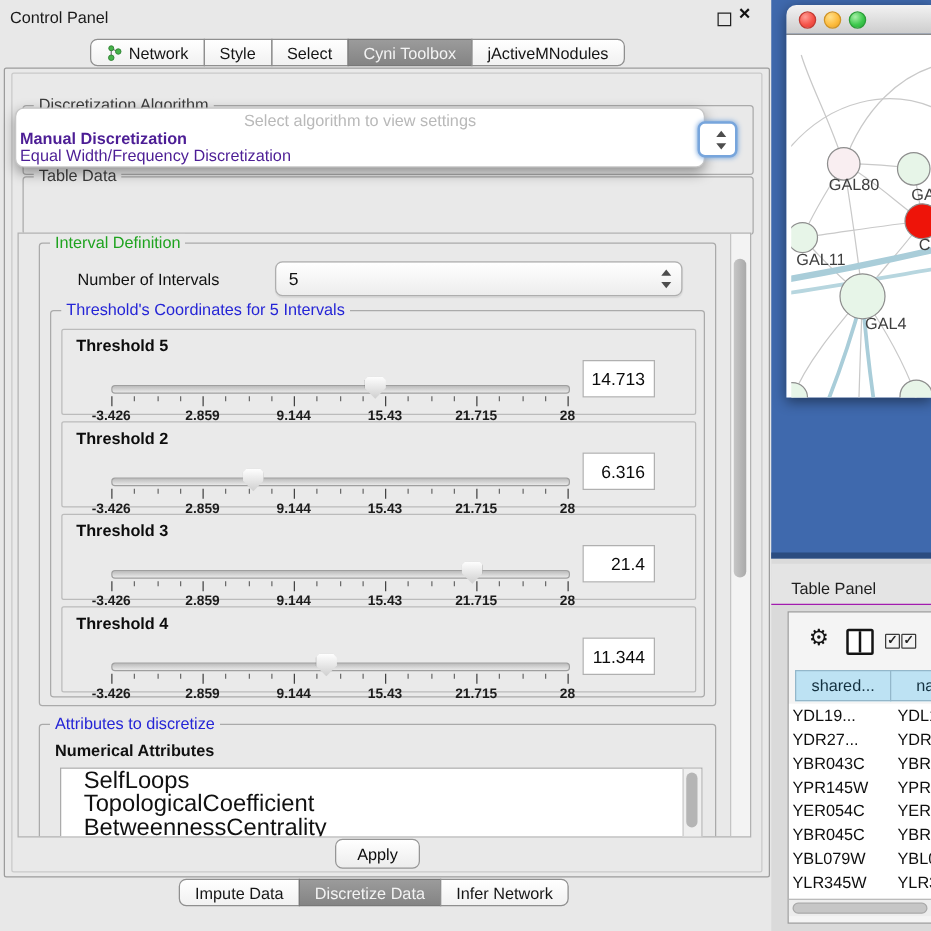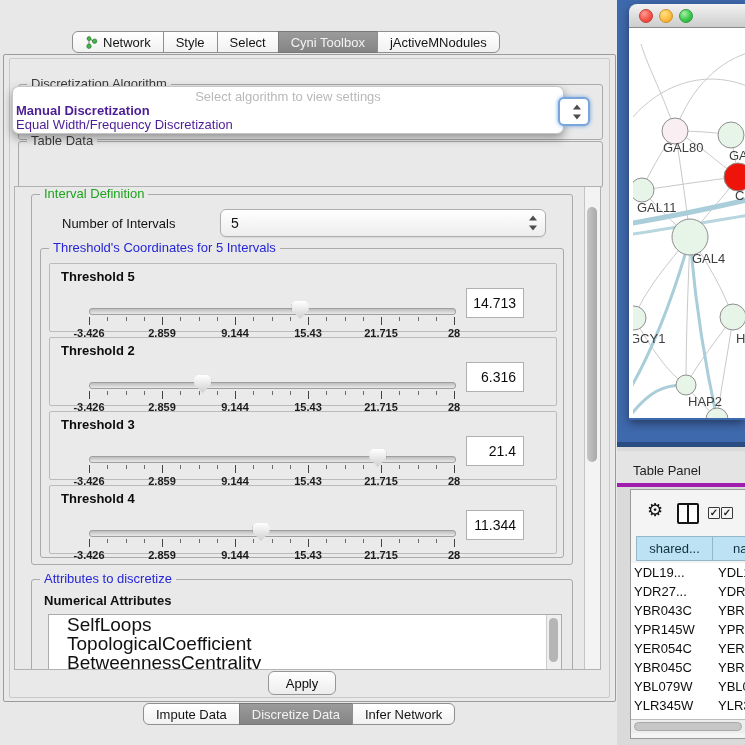--- a/index.html
+++ b/index.html
@@ -93,33 +93,33 @@
   #attr-thumb{position:absolute;left:2px;top:3px;width:9px;height:44px;border-radius:5px;background:#b5b5b5;}
 
   #apply-btn{position:absolute;left:268px;top:671px;width:66px;height:22px;border:1px solid #969696;border-radius:6px;
              background:linear-gradient(#ffffff,#ececec);font-size:13px;color:#0c0c0c;
              display:flex;align-items:center;justify-content:center;}
 
   
   #right-region{position:absolute;left:617px;top:0;width:128px;height:745px;}
   #blue-bg{position:absolute;left:0;top:0;width:128px;height:447px;background:#3f69ad;}
   #blue-bg::after{content:"";position:absolute;left:0;bottom:0;width:100%;height:5px;background:#2b4c80;}
-  #net-window{position:absolute;left:12px;top:4px;width:116px;height:416px;border-radius:8px 0 0 0;overflow:hidden;
+  #net-window{position:absolute;left:12px;top:4px;width:116px;height:314px;border-radius:8px 0 0 0;overflow:hidden;
               box-shadow:0 3px 10px rgba(0,0,0,.45);}
   #net-titlebar{position:relative;height:23px;background:linear-gradient(#f2f2f2,#cdcdcd);border-bottom:1px solid #8a8a8a;
                 display:flex;align-items:center;gap:6px;padding-left:10px;}
   .tl{width:12px;height:12px;border-radius:50%;}
   .tl.red{background:radial-gradient(circle at 35% 30%,#ff9d95,#f6544a 55%,#dd3a31);border:.5px solid #c23b33;}
   .tl.yellow{background:radial-gradient(circle at 35% 30%,#ffe08a,#fdbd41 55%,#e59e1f);border:.5px solid #cf9325;}
   .tl.green{background:radial-gradient(circle at 35% 30%,#a8eFA8,#3ec94e 55%,#23a534);border:.5px solid #2b9d38;}
   #net-canvas{position:relative;height:390px;background:#fff;overflow:hidden;}
   #net-canvas svg{position:absolute;left:4px;top:0;}
 
   #table-region{position:absolute;left:0;top:447px;width:128px;height:298px;background:#dadada;}
-  #tp-titlebar{position:absolute;left:0;top:4px;width:100%;height:32px;background:#e4e4e4;border-bottom:4px solid #a21caf;}
+  #tp-titlebar{position:absolute;left:0;top:4px;width:100%;height:32px;background:#e4e4e4;border-bottom:1px solid #a21caf;}
   #tp-title{position:absolute;left:16px;top:12px;font-size:13px;color:#1e1e1e;}
   #tp-box{position:absolute;left:13px;top:42px;width:120px;height:248px;background:#f4f4f4;border:1px solid #9a9a9a;overflow:hidden;}
   #tp-toolbar{position:absolute;left:0;top:0;width:100%;height:46px;}
   #tp-gear{position:absolute;left:16px;top:10px;font-size:18px;color:#141414;line-height:20px;}
   #tp-split{position:absolute;left:46px;top:13px;width:18px;height:17px;background:#fff;border:2px solid #141414;border-radius:2px;}
   #tp-split::after{content:"";position:absolute;left:50%;top:0;width:2px;height:100%;background:#141414;transform:translateX(-50%);}
   .tp-check{position:absolute;top:17px;width:10px;height:10px;border:1.5px solid #3a3a3a;border-radius:1px;
             font-size:10px;line-height:10px;text-align:center;color:#222;font-weight:bold;}
   #tp-check1{left:77px;} #tp-check2{left:90px;}
   #tp-header{position:absolute;left:5px;top:46px;height:25px;display:flex;}
@@ -133,20 +133,25 @@
   .trow .c2{position:absolute;left:87px;top:2px;font-size:13px;color:#0e0e0e;white-space:nowrap;}
   #tp-hscroll{position:absolute;left:0;top:229px;width:100%;height:13px;background:#ededed;border-top:1px solid #bbb;}
   #tp-hthumb{position:absolute;left:3px;top:2px;width:108px;height:9px;border-radius:5px;background:#c6c6c6;border:1px solid #a9a9a9;box-sizing:border-box;}
 
   .net-tab-icon{width:13px;height:13px;}
 </style>
 </head>
 <body>
 
 <div id="control-panel">
+  <div class="cp-titlebar">
+    <span class="cp-title">Control Panel</span>
+    <span class="cp-float"></span>
+    <span class="cp-close">×</span>
+  </div>
 
   <div class="tabbar" id="top-tabs">
       <div class="tab">
         <svg viewBox="0 0 13 13" class="net-tab-icon">
           <line x1="4" y1="3" x2="9" y2="5" stroke="#7a7a7a"></line>
           <line x1="4" y1="3" x2="4" y2="10" stroke="#7a7a7a"></line>
           <circle cx="4" cy="2.6" r="2" fill="#46b24a" stroke="#2c7d30" stroke-width="0.7"></circle>
           <circle cx="9.6" cy="5.2" r="2.2" fill="#46b24a" stroke="#2c7d30" stroke-width="0.7"></circle>
           <circle cx="4" cy="10.2" r="2.2" fill="#46b24a" stroke="#2c7d30" stroke-width="0.7"></circle>
         </svg>

